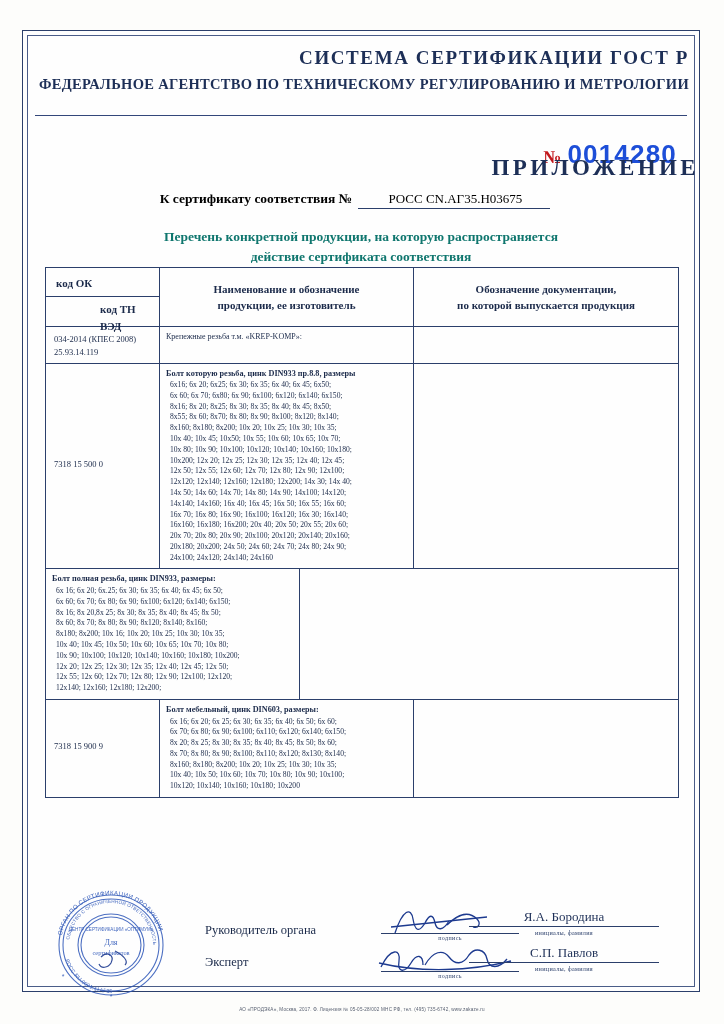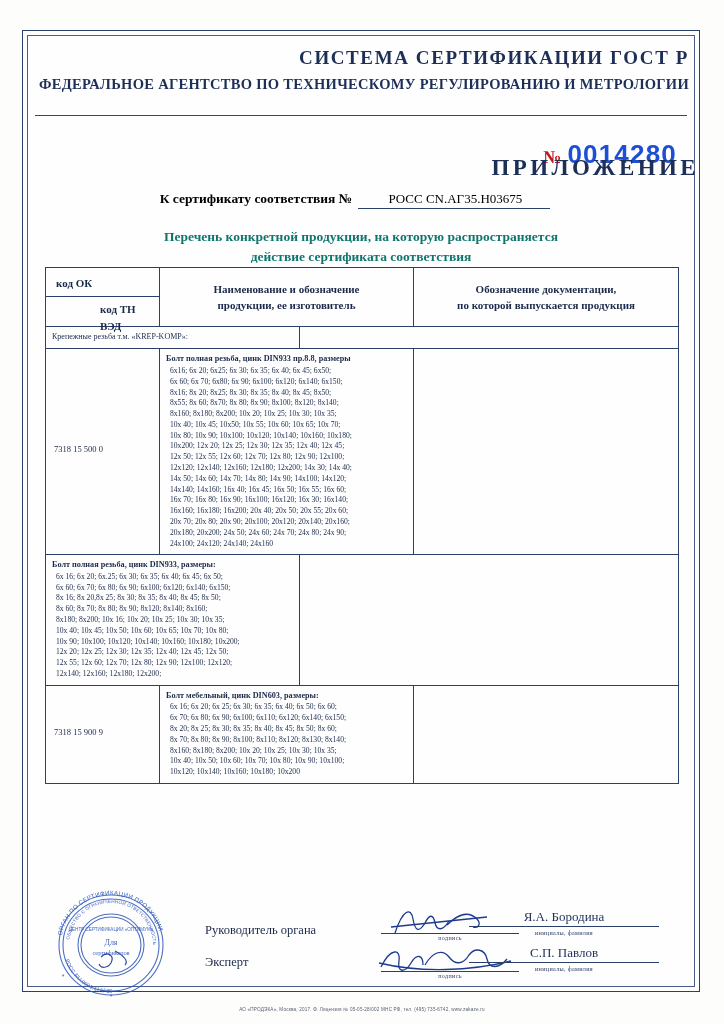--- a/index.html
+++ b/index.html
@@ -331,38 +331,42 @@
           <span style="white-space:pre-line">Наименование и обозначение
 продукции, ее изготовитель</span>
         </div>
         <div class="c3">
           <span style="white-space:pre-line">Обозначение документации,
 по которой выпускается продукция</span>
         </div>
       </div>
 
       <div class="trow r1">
+        <div class="c1">
+          <div class="cellnum" style="white-space:pre-line">034-2014 (КПЕС 2008)
+25.93.14.119</div>
+        </div>
         <div class="c2">
           <div class="prod">
             <span class="ptitle">Крепежные резьба т.м. «KREP-KOMP»:</span>
             <span class="pbody" style="white-space:pre-line"></span>
           </div>
         </div>
         <div class="c3">
           <div class="prod"></div>
         </div>
       </div>
 
       <div class="trow">
         <div class="c1">
           <div class="cellnum mid" style="white-space:pre-line">7318 15 500 0</div>
         </div>
         <div class="c2">
           <div class="prod">
-            <span class="ptitle">Болт полная резьба, цинк DIN933 пр.8.8, размеры</span>
+            <span class="ptitle">Болт которую резьба, цинк DIN933 пр.8.8, размеры</span>
             <span class="pbody" style="white-space:pre-line">6x16; 6x 20; 6x25; 6x 30; 6x 35; 6x 40; 6x 45; 6x50;
 6x 60; 6x 70; 6x80; 6x 90; 6x100; 6x120; 6x140; 6x150;
 8x16; 8x 20; 8x25; 8x 30; 8x 35; 8x 40; 8x 45; 8x50;
 8x55; 8x 60; 8x70; 8x 80; 8x 90; 8x100; 8x120; 8x140;
 8x160; 8x180; 8x200; 10x 20; 10x 25; 10x 30; 10x 35;
 10x 40; 10x 45; 10x50; 10x 55; 10x 60; 10x 65; 10x 70;
 10x 80; 10x 90; 10x100; 10x120; 10x140; 10x160; 10x180;
 10x200; 12x 20; 12x 25; 12x 30; 12x 35; 12x 40; 12x 45;
 12x 50; 12x 55; 12x 60; 12x 70; 12x 80; 12x 90; 12x100;
 12x120; 12x140; 12x160; 12x180; 12x200; 14x 30; 14x 40;

